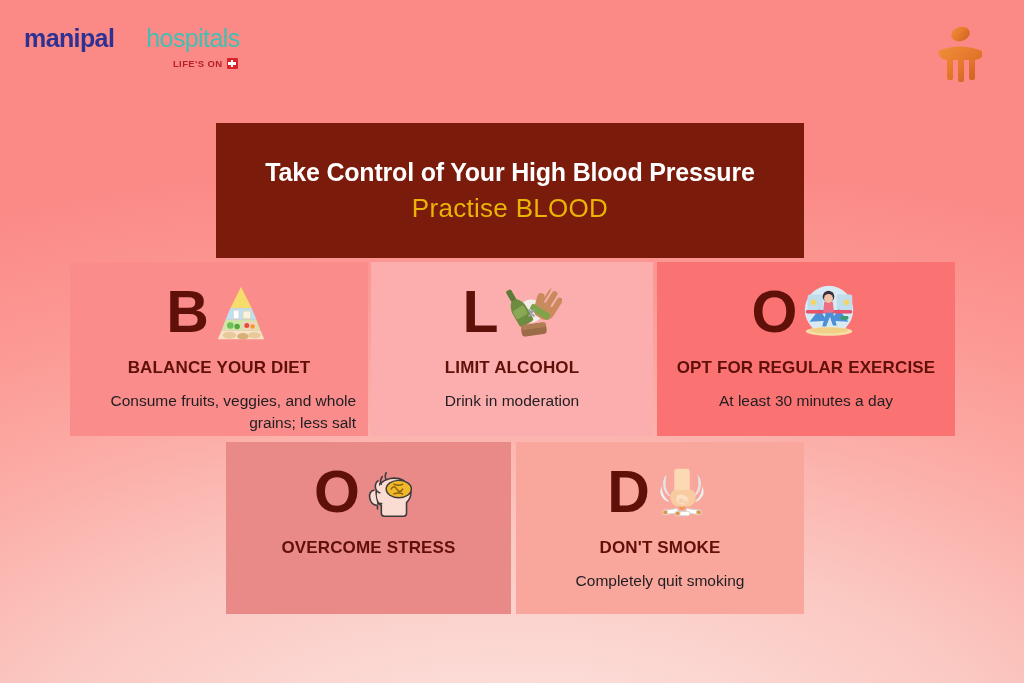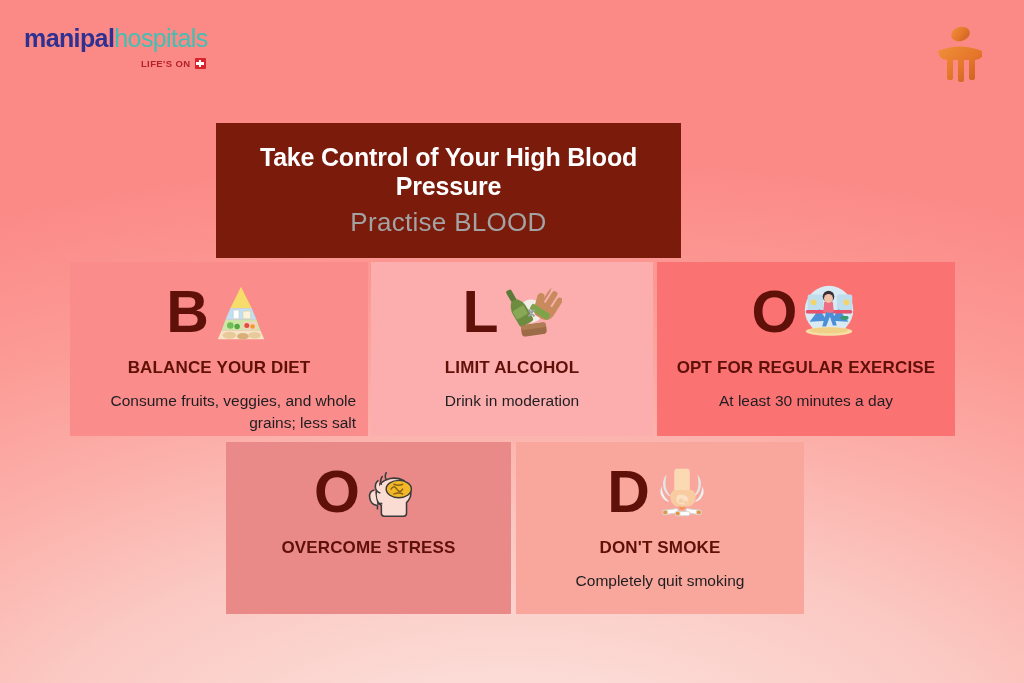--- a/index.html
+++ b/index.html
@@ -19,21 +19,21 @@
     overflow:hidden;
   }
 
   
   #logo {
     position:absolute; left:24px; top:26px;
     line-height:1;
   }
   .logo-word { font-size:25px; letter-spacing:-0.6px; font-weight:400; }
   .logo-manipal { color:#2E3192;font-weight:bold; }
-  .logo-hospitals { color:#41BFB3; }
+  .logo-hospitals { color:#41BFB3;padding-left:32px; }
   .logo-tag {
     display:flex; align-items:center; justify-content:flex-end;
     gap:4px; margin-top:7px; padding-right:2px;text-align:center;
   }
   .logo-tag-text {
     font-size:9.5px; font-weight:700; letter-spacing:0.4px; color:#B6202A;
   }
   .logo-cross {
     position:relative; width:11px; height:11px; background:#D8232A; border-radius:1px;
   }
@@ -45,32 +45,32 @@
 
   
   #corner-mark {
     position:absolute; right:36px; top:24px;
     width:56px; height:58px;
   }
 
   
   #header-banner {
     position:absolute; left:216px; top:123px;
-    width:465px; height:135px;
+    width:588px; height:135px;
     background:#7A1B0B;
     display:flex; flex-direction:column;
     align-items:center; justify-content:center;
     gap:6px;
   }
   #header-title {
     color:#FFFFFF; font-size:25px; font-weight:700;
     letter-spacing:-0.2px; text-align:center;
   }
   #header-subtitle {
-    color:#a3a3a3; font-size:26px; font-weight:300;
+    color:#eab308; font-size:26px; font-weight:300;
     letter-spacing:0.3px; text-align:center;
   }
 
   
   .card {
     position:absolute;
     display:flex; flex-direction:column; align-items:center;
     padding-top:18px;
   }
   .card-icon-row {

